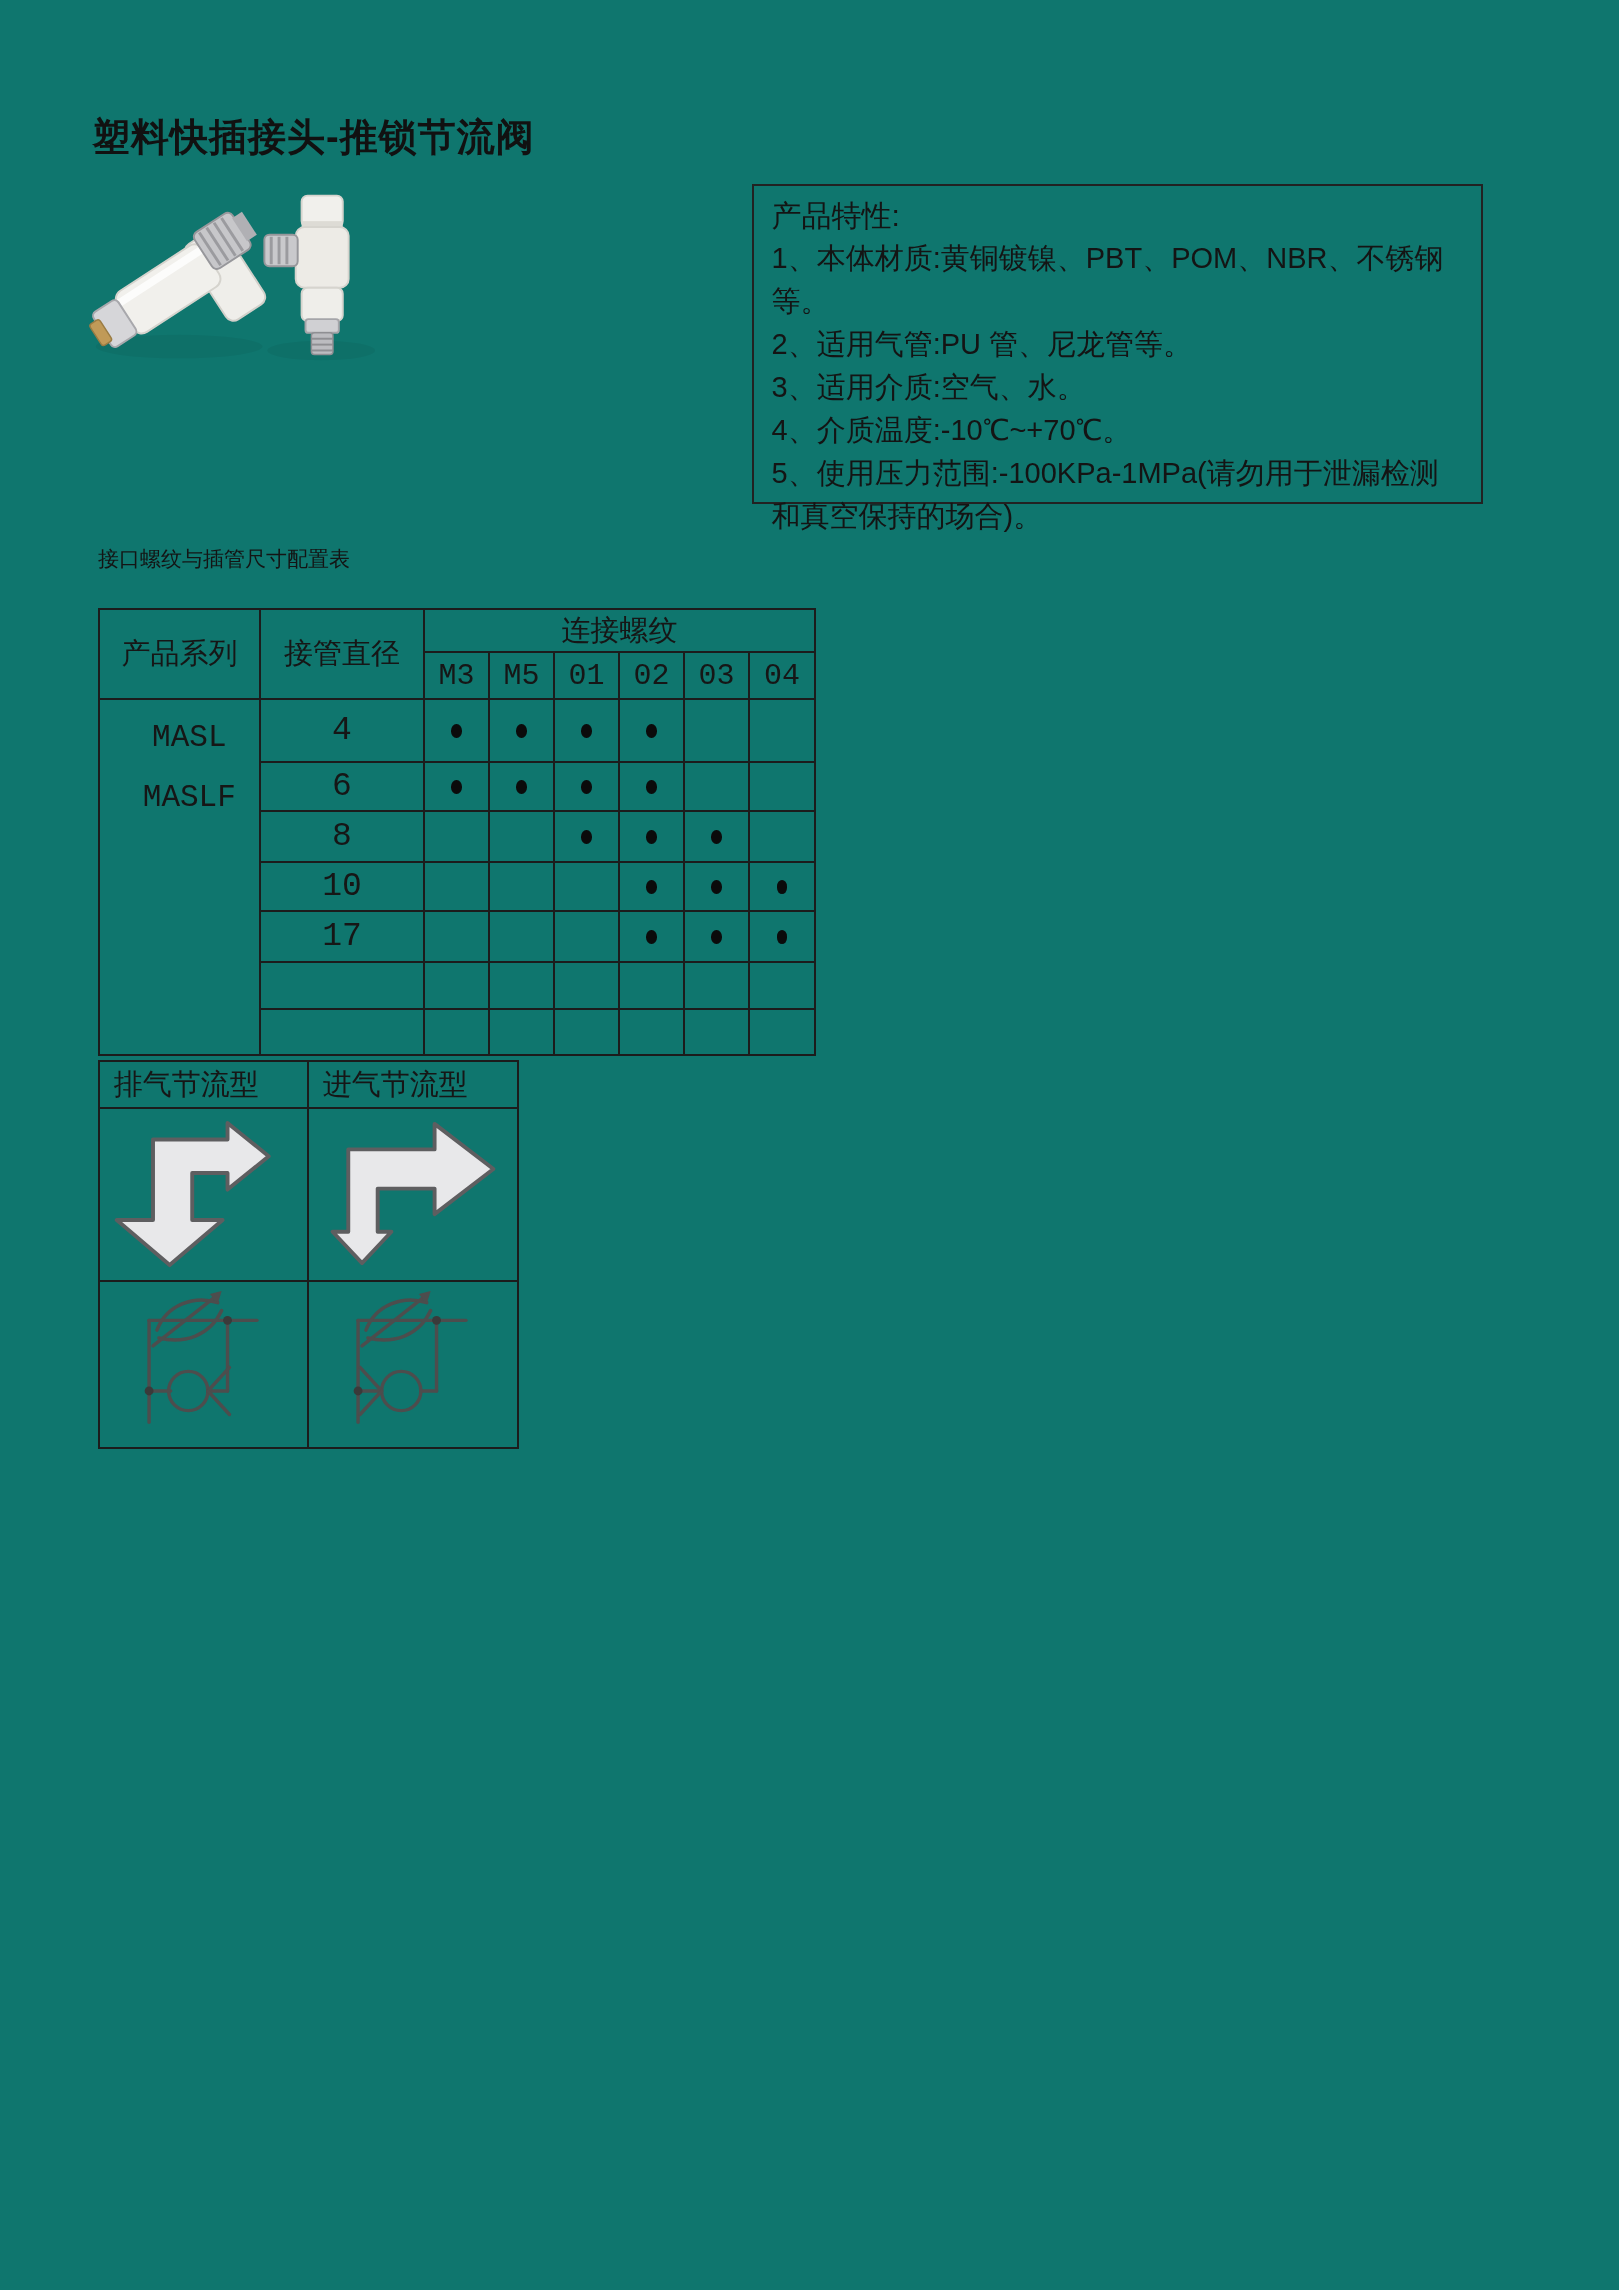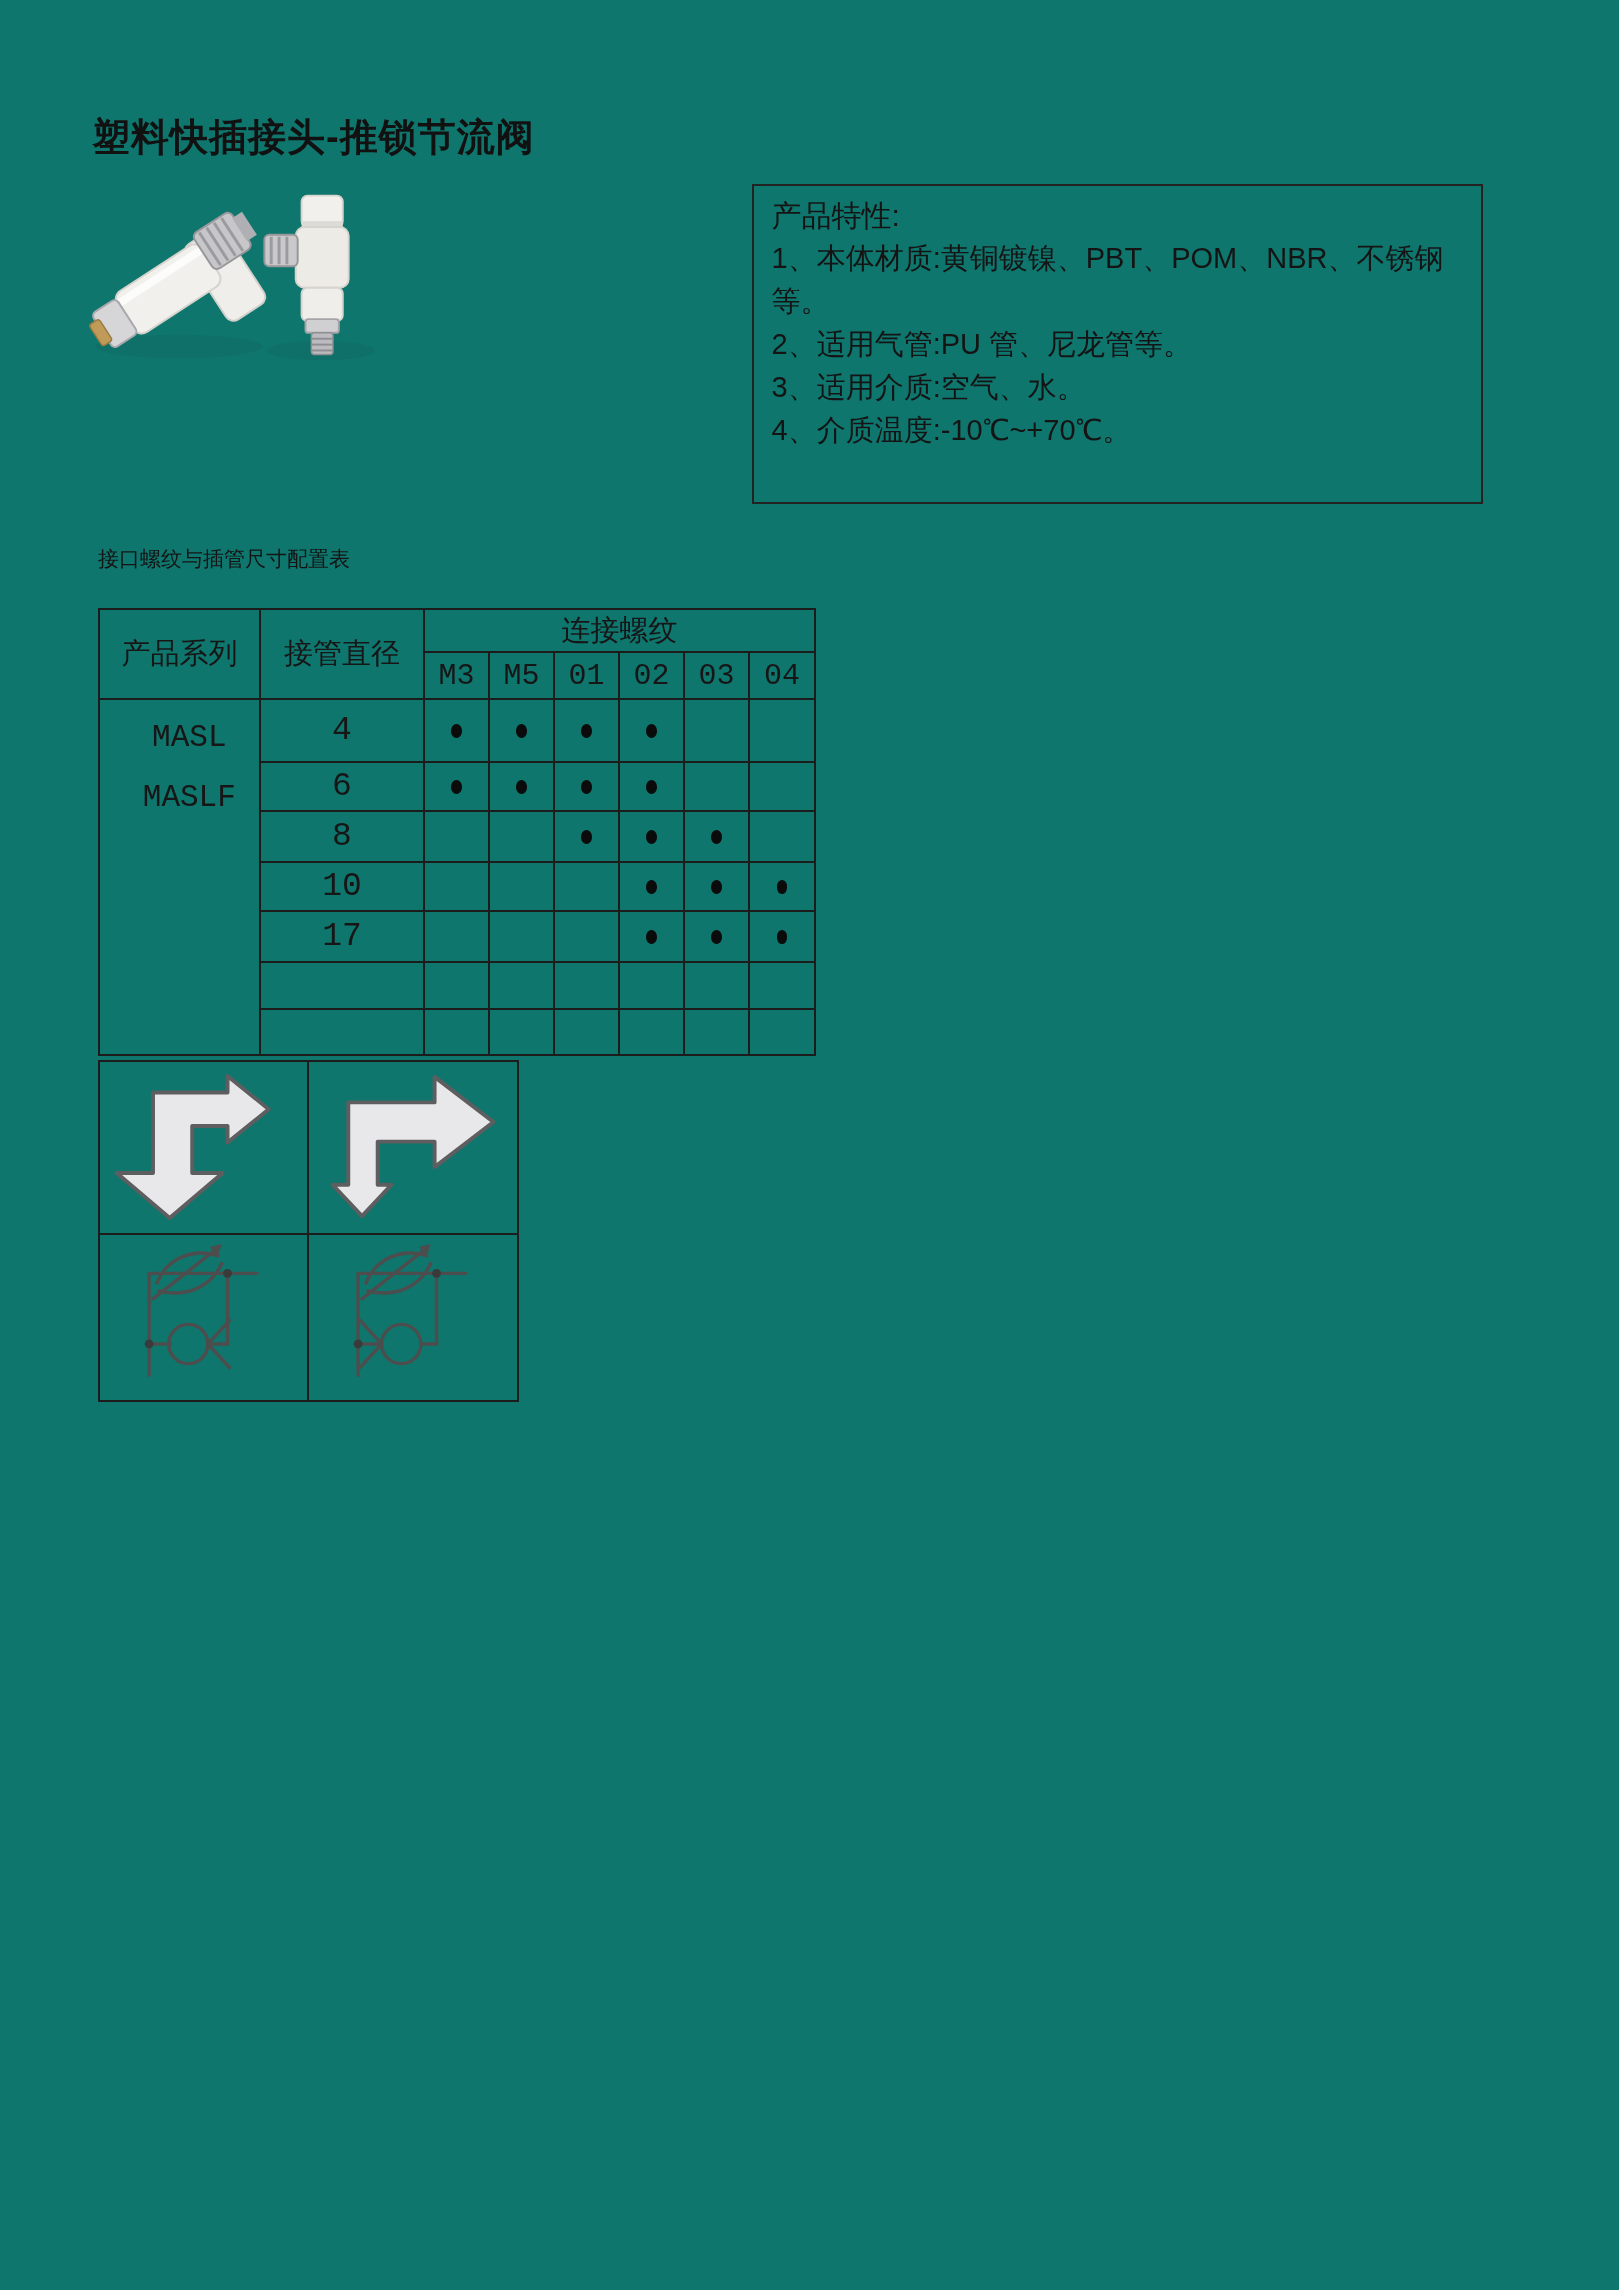--- a/index.html
+++ b/index.html
@@ -116,20 +116,21 @@
       </g>
     </svg>
   </div>
 
   <div class="features-box">
     <div class="f-title">产品特性:</div>
     <div>1、本体材质:黄铜镀镍、PBT、POM、NBR、不锈钢等。</div>
     <div>2、适用气管:PU 管、尼龙管等。</div>
     <div>3、适用介质:空气、水。</div>
     <div>4、介质温度:-10℃~+70℃。</div>
+    <div>5、使用压力范围:-100KPa-1MPa(请勿用于泄漏检测和真空保持的场合)。</div>
   </div>
 
   <div class="t1-title">接口螺纹与插管尺寸配置表</div>
 
   <table class="t1">
     <colgroup>
       <col style="width:161px">
         <col style="width:164px">
       <col style="width:65px">
         <col style="width:65px">
@@ -221,20 +222,24 @@
     </tr>
   </tbody>
     </table>
 
   <table class="t2">
     <colgroup>
         <col style="width:209px">
         <col style="width:210px">
       </colgroup>
     <tbody>
+        <tr class="h">
+      <td>排气节流型</td>
+      <td>进气节流型</td>
+    </tr>
     <tr class="arrow-row">
       <td>
 
         <svg class="cell-svg" width="203" height="165" viewBox="0 0 207 168">
           <path d="M 52 28 L 128 28 L 128 11 L 170 45 L 128 79 L 128 62 L 92 62 L 92 110 L 123 110 L 69 156 L 15 110 L 52 110 Z" fill="#e8e8ea" stroke="#5e5e60" stroke-width="4" stroke-linejoin="round"></path>
         </svg>
       </td>
       <td>
 
         <svg class="cell-svg" width="204" height="165" viewBox="0 0 208 168">

